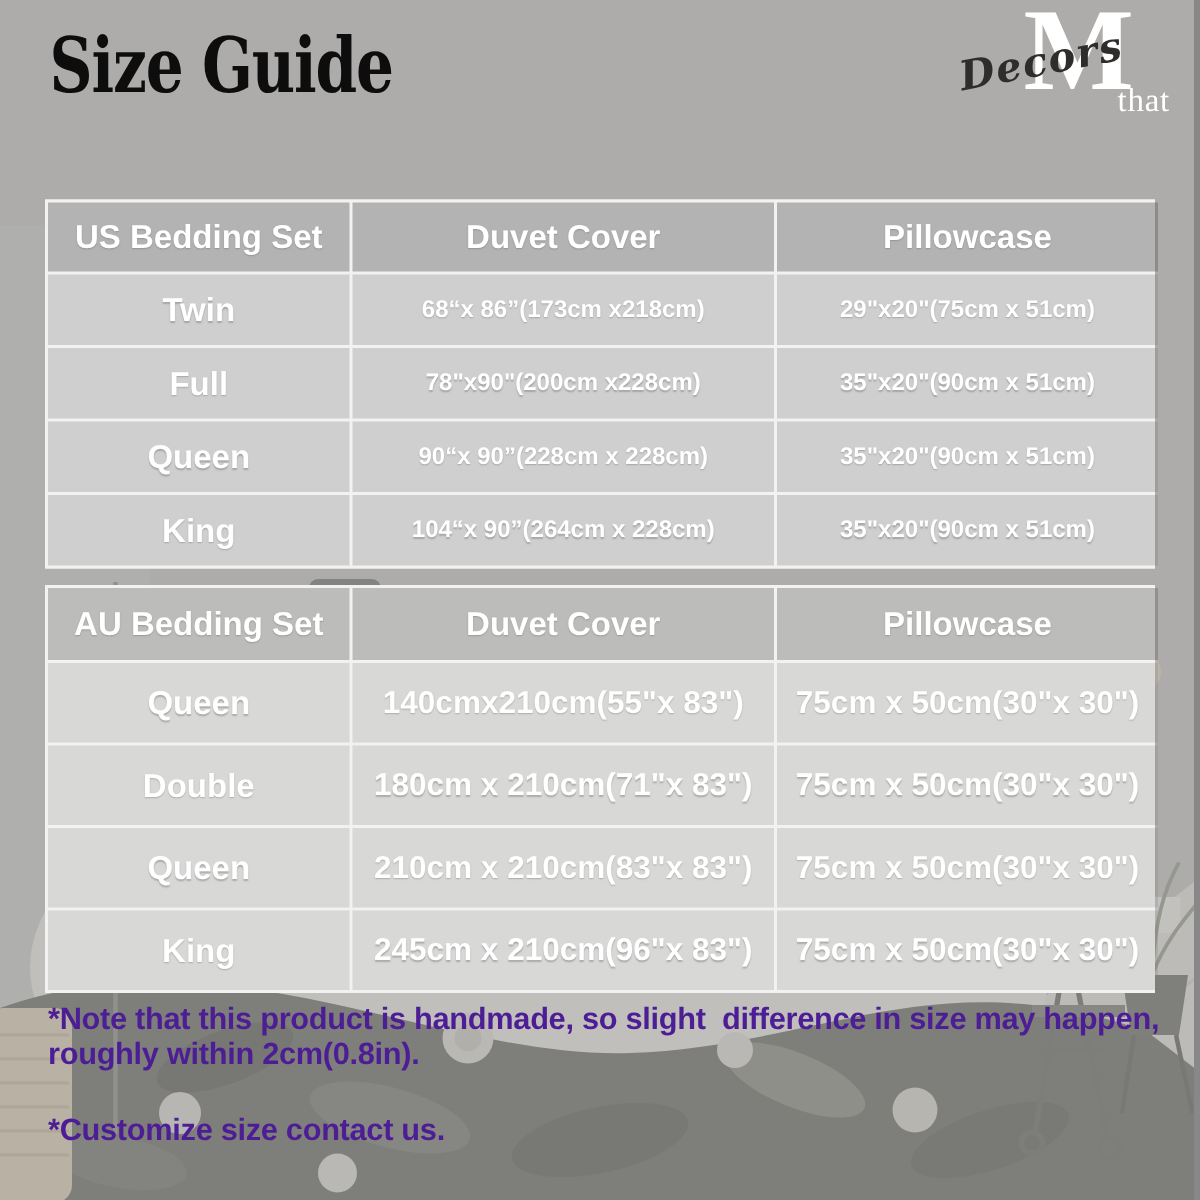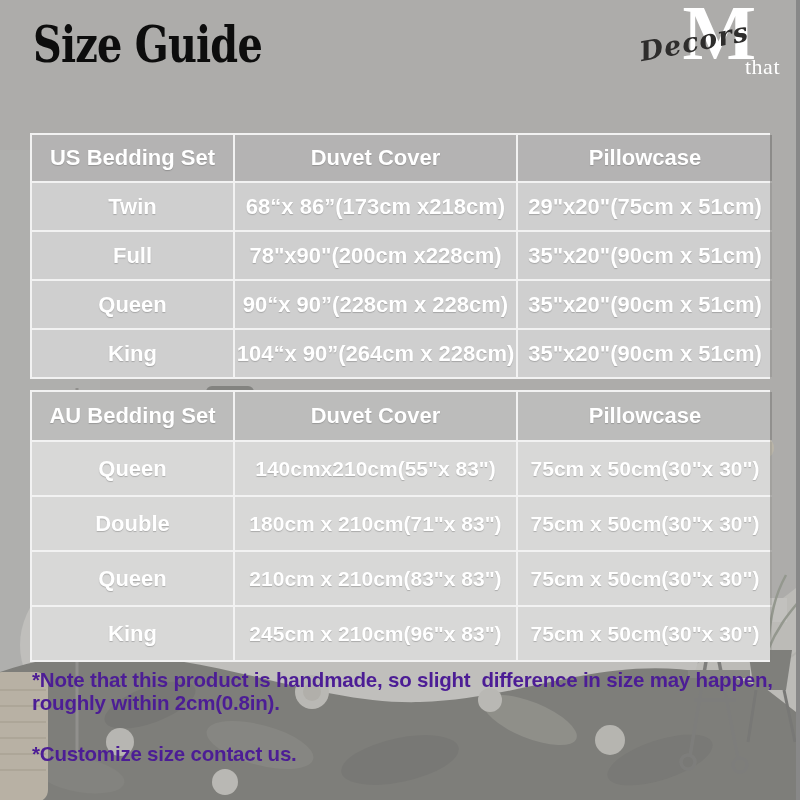--- a/index.html
+++ b/index.html
@@ -42,21 +42,21 @@
     position:absolute;left:30px;width:740px;
     display:grid;grid-template-columns:201px 281px 254px;
     gap:2px;background:#f2f2f2;border:2px solid #f2f2f2;
     box-sizing:border-box;
   }
   .t-us{top:100px;grid-template-rows:46px repeat(4,47px);margin-top:33px;}
   .t-au{top:390px;grid-template-rows:48px repeat(4,53px);}
   .cell{
     display:flex;align-items:center;justify-content:center;
     background:rgba(120,119,117,0.28);
-    color:#ffffff;font-weight:bold;font-size:22px;
+    color:#ffffff;font-weight:bold;font-size:16px;
     text-shadow:0 1px 1px rgba(90,90,90,.35);
     white-space:nowrap;overflow:hidden;
   }
   .t-au .cell{font-size:21px;background:rgba(122,121,119,0.22);}
   .cell.head{background:rgba(95,94,93,0.42);font-size:22px;}
   .t-au .cell.head{background:rgba(100,99,98,0.38);}
   .cell.label{font-size:22px;text-align:center;}
   
   .notes{position:absolute;left:32px;top:668px;width:744px;
     color:#4c1d95;font-weight:bold;font-size:20.5px;line-height:1.13;

